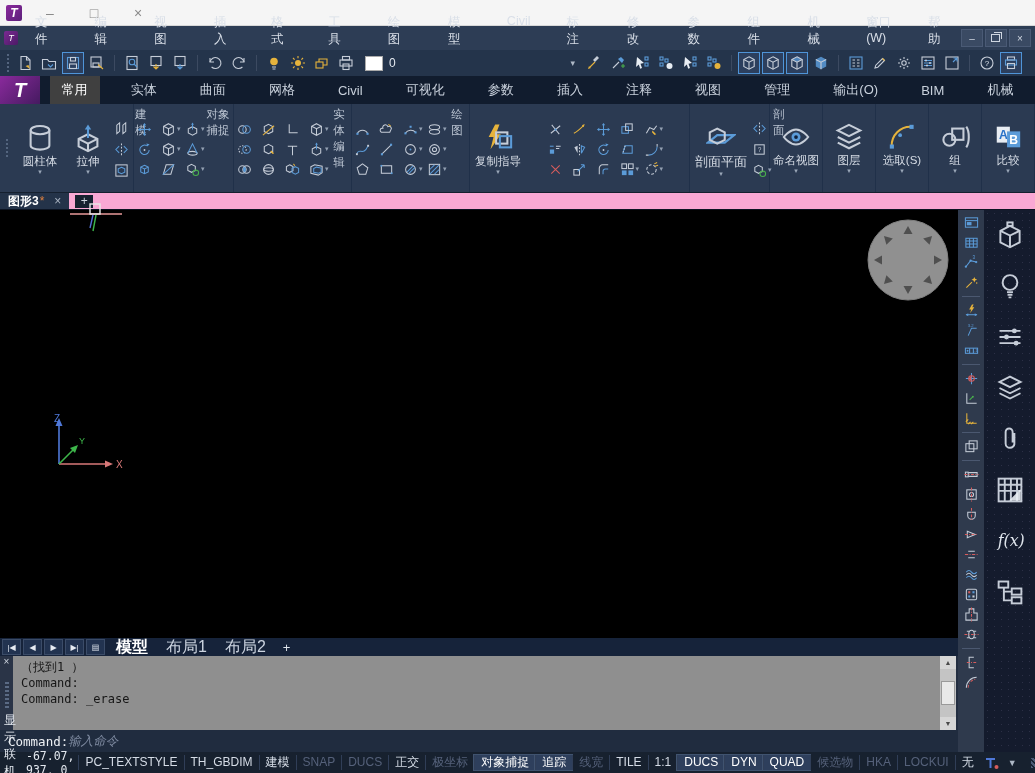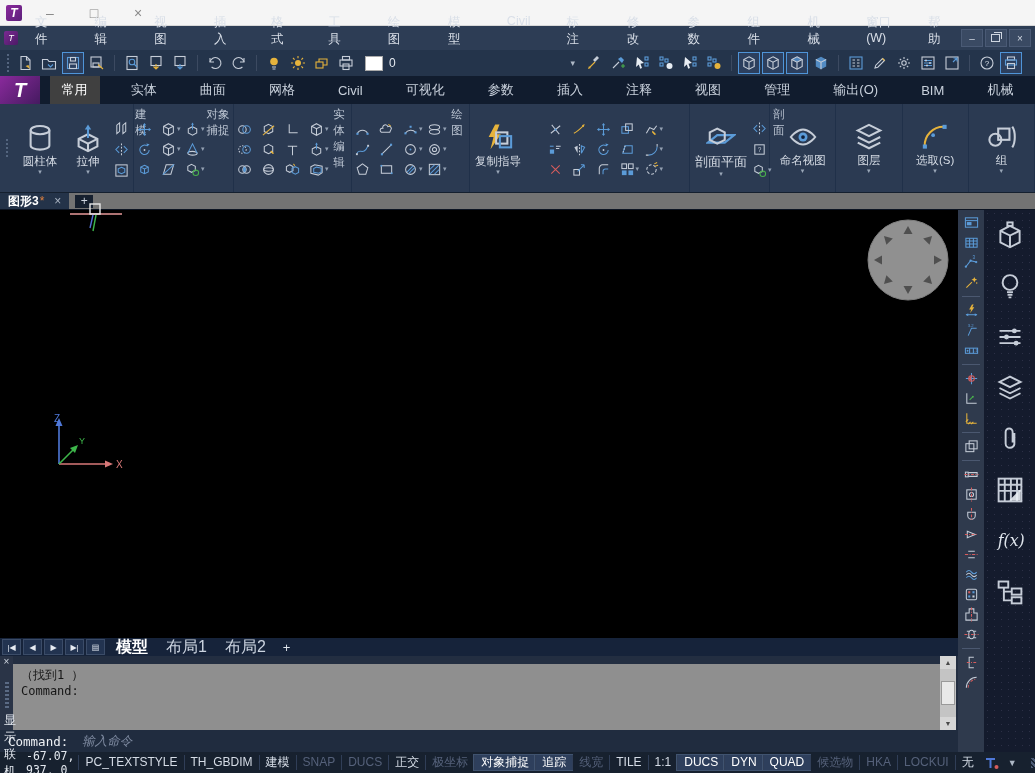--- a/index.html
+++ b/index.html
@@ -57,21 +57,21 @@
   .biglabel{color:#d6dce5;font-size:11.5px;margin-top:1px;white-space:nowrap;}
   .bigbtn::after{content:"▾";color:#9aa7b8;font-size:7px;line-height:6px;}
   .smallcol{display:flex;flex-direction:column;gap:2px;}
   .igrid{display:grid;gap:1px 3px;align-content:center;}
   .gicon{position:relative;width:21px;height:19px;display:flex;align-items:center;}
   .gicon svg{width:15px;height:15px;}
   .gicon.has-dd::after{content:"▾";color:#93a0b2;font-size:7px;margin-left:1px;}
   .toolrow{display:flex;flex:1;}
   .toolrow .bigbtn{border-right:1px solid #203049;flex:1;}
   
-  .doctabs{position:absolute;left:0;top:193px;width:1035px;height:17px;background:#737373;display:flex;align-items:center;border-bottom:1px solid #0c1422;box-sizing:border-box;}
+  .doctabs{position:absolute;left:0;top:193px;width:1035px;height:17px;background:#f9a8d4;display:flex;align-items:center;border-bottom:1px solid #0c1422;box-sizing:border-box;}
   .dtab{display:flex;align-items:center;padding:0 8px;height:100%;background:#243349;}
   .dtab-label{color:#fff;font-weight:bold;font-size:12px;}
   .dtab-mod{color:#e0813f;font-size:12px;margin-left:1px;}
   .dtab-close{color:#aab4c2;font-size:12px;margin-left:10px;}
   .dtab-add{margin-left:6px;width:18px;height:13px;background:#16202f;color:#cfd6e0;display:flex;align-items:center;justify-content:center;font-size:12px;}
   
   .main{position:absolute;left:0;top:210px;width:1035px;height:542px;display:flex;}
   .leftcol{width:958px;display:flex;flex-direction:column;}
   .viewport{position:relative;width:958px;height:428px;background:#000;}
   .compass{position:absolute;left:866px;top:8px;}
@@ -81,27 +81,27 @@
   .layoutbar{width:958px;height:18px;background:#16233a;display:flex;align-items:center;gap:2px;padding-left:2px;box-sizing:border-box;}
   .lbtn{width:17px;height:14px;background:#223350;border:1px solid #3b4c68;color:#e6ebf2;font-size:8px;display:flex;align-items:center;justify-content:center;}
   .ltab{color:#ccd4e0;font-size:16px;padding:16px 9px;}
   .ltab.active{color:#fff;font-weight:bold;}
   .ladd{color:#dfe5ec;font-size:13px;padding:0 6px;}
   
   .cmdwin{position:relative;width:958px;height:96px;background:#232e41;}
   .cmd-strip{position:absolute;left:0;top:0;width:13px;height:74px;background:#2a3447;display:flex;flex-direction:column;align-items:center;}
   .cmd-close{color:#cfd6e0;font-size:10px;line-height:12px;}
   .cmd-grip{margin-top:14px;width:4px;height:26px;background:repeating-linear-gradient(to bottom,#5a6a84 0 2px,transparent 2px 4px);}
-  .cmd-history{position:absolute;left:13px;top:8px;width:927px;height:74px;background:#8f8f8f;padding:3px 0 0 8px;box-sizing:border-box;font-family:"DejaVu Sans Mono",monospace;font-size:12px;color:#161616;line-height:16px;}
+  .cmd-history{position:absolute;left:13px;top:0;width:927px;height:74px;background:#8f8f8f;padding:3px 0 0 8px;box-sizing:border-box;font-family:"DejaVu Sans Mono",monospace;font-size:12px;color:#161616;line-height:16px;}
   .cmd-scroll{position:absolute;right:2px;top:0;width:16px;height:74px;background:#c4c4c4;display:flex;flex-direction:column;justify-content:space-between;align-items:center;}
   .sc-btn{width:16px;height:13px;background:#d6d6d6;color:#4a4a4a;font-size:7px;display:flex;align-items:center;justify-content:center;}
   .sc-thumb{width:12px;height:22px;background:#e9e9e9;border:1px solid #9a9a9a;}
   .cmd-input{position:absolute;left:0;top:74px;width:958px;height:22px;background:#20 2c3f;background:#202c3f;display:flex;align-items:center;padding-left:8px;box-sizing:border-box;font-family:"DejaVu Sans Mono",monospace;font-size:12.5px;}
   .cmd-prompt{color:#eef1f5;}
-  .cmd-ph{color:#7e8aa0;font-style:italic;margin-left:14px;}
+  .cmd-ph{color:#7e8aa0;font-style:italic;margin-left:0;}
   
   .side-inner{width:26px;background:#2f3a4d;display:flex;flex-direction:column;align-items:center;padding-top:4px;box-sizing:border-box;gap:3px;overflow:hidden;}
   .sicon{width:20px;height:17px;display:flex;align-items:center;justify-content:center;flex:0 0 auto;}
   .sicon svg{width:15px;height:15px;}
   .sdiv{width:18px;height:1px;background:#4b5870;margin:2px 0;flex:0 0 auto;}
   .side-outer{width:51px;background:#141b2d;background-image:radial-gradient(#2c3046 0.8px,transparent 0.8px);background-size:7px 7px;display:flex;flex-direction:column;align-items:center;padding-top:10px;box-sizing:border-box;gap:21px;overflow:hidden;}
   .oicon{width:30px;height:30px;display:flex;align-items:center;justify-content:center;flex:0 0 auto;}
   .oicon svg{width:28px;height:28px;}
   
   .statusbar{position:absolute;left:0;top:752px;width:1035px;height:21px;background:#17212f;display:flex;align-items:center;font-size:12px;box-sizing:border-box;padding:0 4px;}
@@ -1247,20 +1247,26 @@
           <svg viewBox="0 0 16 16">
             <use href="#s-selarc"></use>
           </svg>
           <span class="biglabel">选取(S)</span>
         </div>
         <div class="bigbtn">
           <svg viewBox="0 0 16 16">
             <use href="#s-groupsym"></use>
           </svg>
           <span class="biglabel">组</span>
+        </div>
+        <div class="bigbtn">
+          <svg viewBox="0 0 16 16">
+            <use href="#s-comparesym"></use>
+          </svg>
+          <span class="biglabel">比较</span>
         </div>
       </div>
   </div>
 
   <div class="doctabs">
     <div class="dtab">
       <span class="dtab-label">图形3</span>
       <span class="dtab-mod">*</span>
       <span class="dtab-close">×</span>
     </div>
@@ -1338,20 +1344,21 @@
 
       <div class="cmdwin">
         <div class="cmd-strip">
           <span class="cmd-close">×</span>
           <span class="cmd-grip"></span>
         </div>
         <div class="cmd-history">
 
         <div class="cline">（找到1 ）</div>
             <div class="cline">Command:</div>
+            <div class="cline">Command: _erase</div>
           </div>
         <div class="cmd-scroll">
           <span class="sc-btn">▲</span>
           <span class="sc-thumb"></span>
           <span class="sc-btn">▼</span>
         </div>
         <div class="cmd-input">
           <span class="cmd-prompt">Command:</span>
           <span class="cmd-ph">输入命令</span>
         </div>

